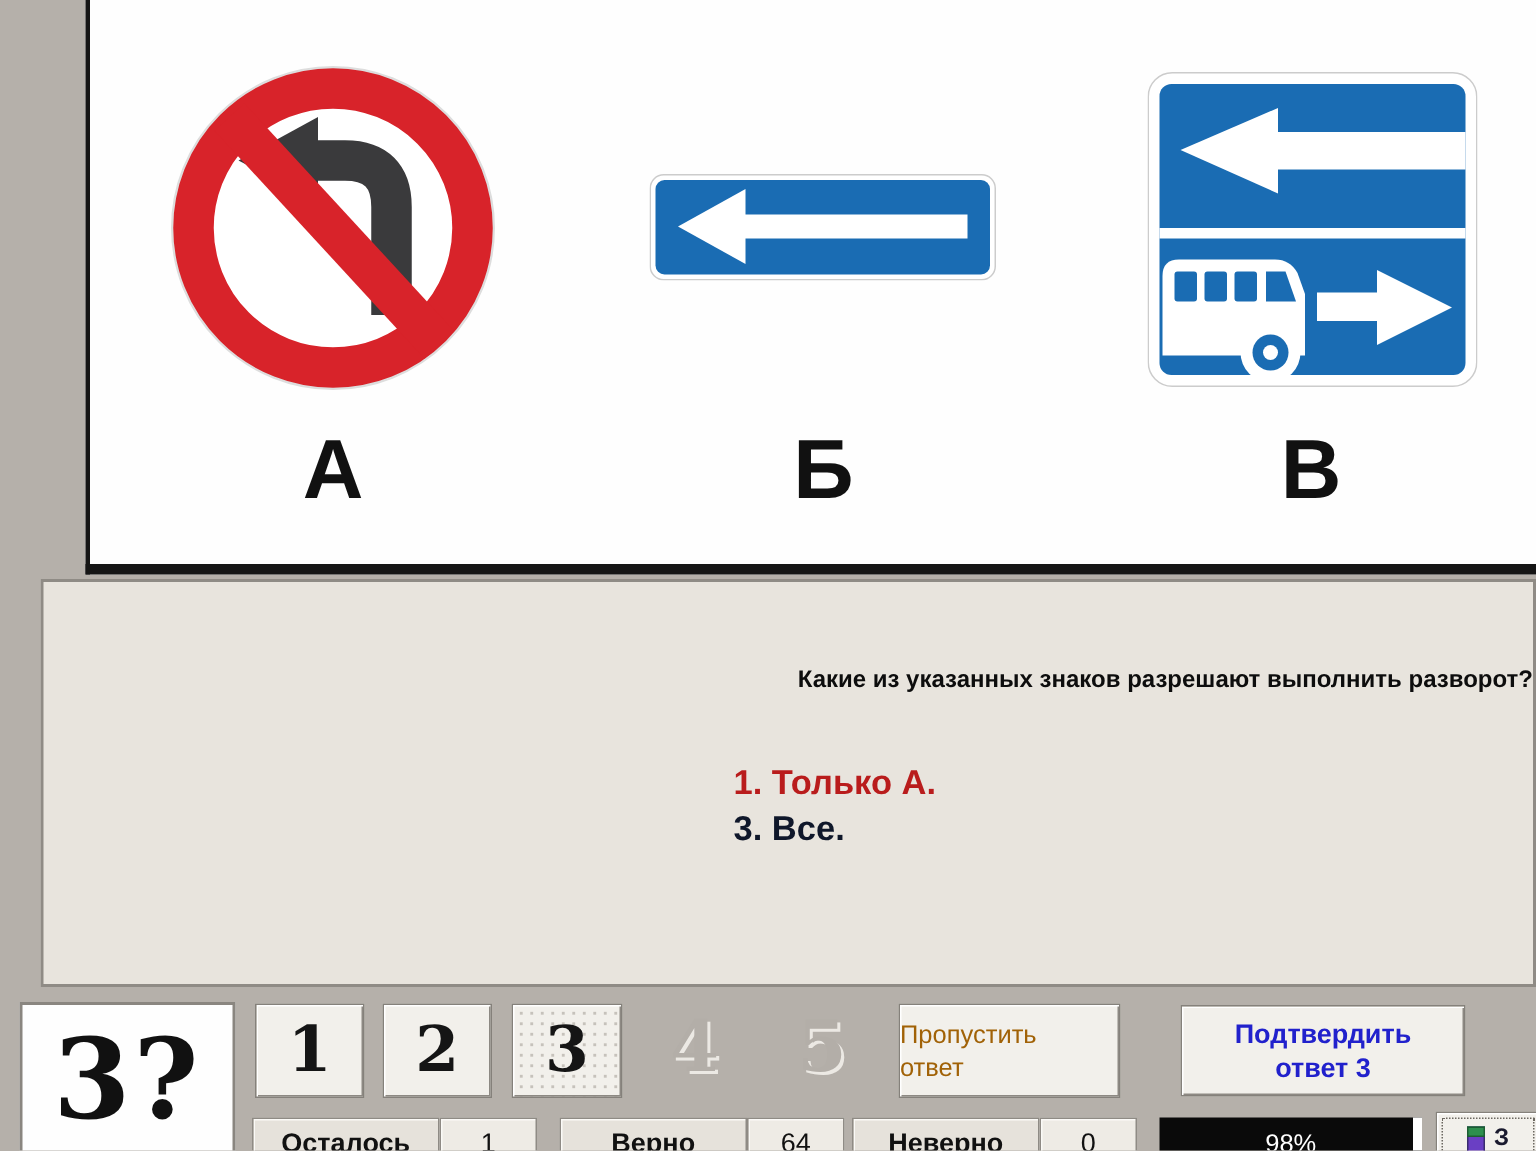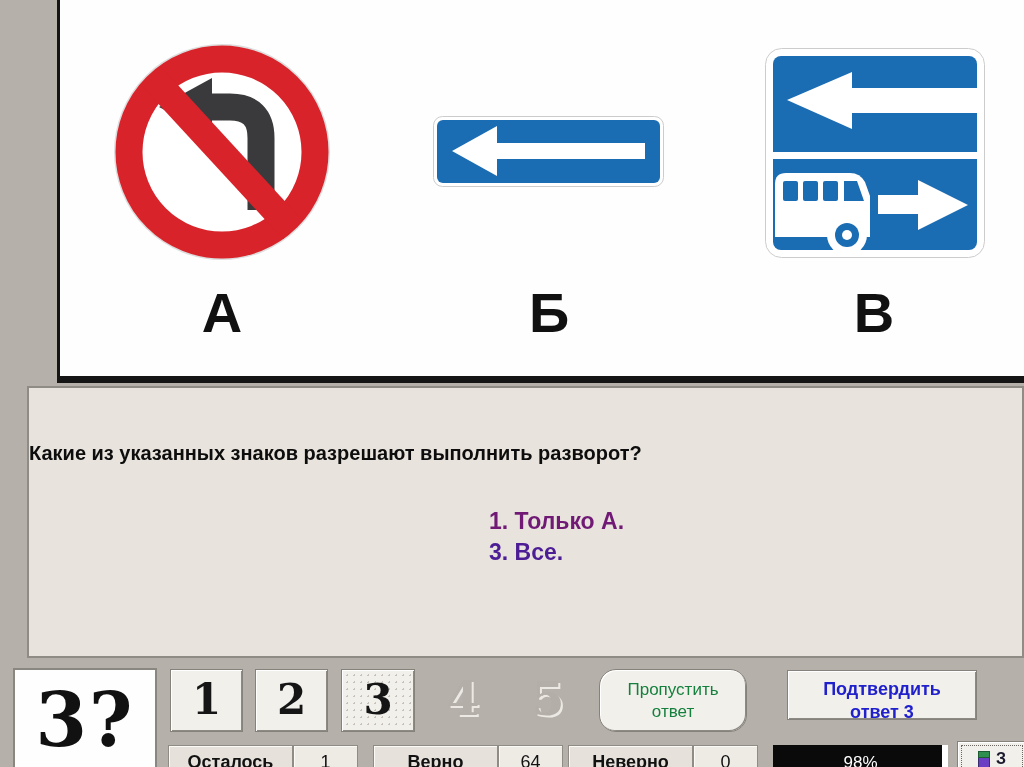--- a/index.html
+++ b/index.html
@@ -22,26 +22,26 @@
     font-weight:bold;font-size:56px;color:#111;line-height:60px;
   }
   
   .question-panel{
     position:absolute;left:27px;top:386px;width:997px;height:272px;
     background:#e8e4dd;
     border:2px solid #8f8b85;
     box-sizing:border-box;
   }
   .question-text{
-    margin-top:52px;text-align:left;
-    font-weight:bold;font-size:20px;color:#0d0d0d;line-height:27px;
+    margin-top:52px;text-align:right;
+    font-weight:bold;font-size:16px;color:#0d0d0d;line-height:27px;
   }
   .answers{position:absolute;left:460px;top:118px;}
-  .answer{font-weight:bold;font-size:23px;color:#701a75;line-height:31px;cursor:default;}
-  .answer.selected{color:#4c1d95;}
+  .answer{font-weight:bold;font-size:23px;color:#b91c1c;line-height:31px;cursor:default;}
+  .answer.selected{color:#0f172a;}
   
   .qbox{
     position:absolute;left:13px;top:668px;width:144px;height:110px;
     background:#fefefe;border:2px solid #8a8680;box-sizing:border-box;
     text-align:center;
   }
   .qbox span{
     font-family:"DejaVu Serif", serif;font-weight:bold;font-size:74px;
     color:#111;line-height:100px;letter-spacing:2px;
   }
@@ -61,25 +61,25 @@
     background-image:radial-gradient(#c6c2bb 1px, transparent 1px);
     background-size:7px 7px;background-position:2px 2px;
   }
   .numdisabled{
     position:absolute;top:669px;width:60px;height:63px;text-align:center;
     font-family:"DejaVu Serif", serif;font-weight:bold;font-size:47px;
     color:#b3aea8;text-shadow:2px 2px 0 #ece9e4;line-height:60px;
   }
   .skip-btn{
     position:absolute;left:599px;top:669px;width:148px;height:63px;
-    text-align:center;font-size:17px;color:#15803d;line-height:22px;
-    padding-top:9px;cursor:pointer;border-radius:17px;
+    text-align:left;font-size:17px;color:#a16207;line-height:22px;
+    padding-top:9px;cursor:pointer;
   }
   .confirm-btn{
-    position:absolute;left:787px;top:670px;width:190px;height:50px;
+    position:absolute;left:787px;top:670px;width:190px;height:61px;
     text-align:center;font-weight:bold;font-size:18px;color:#2121cc;
     line-height:23px;padding-top:7px;cursor:pointer;
   }
   
   .stat-label,.stat-value{
     position:absolute;top:745px;height:32px;
     text-align:center;padding-top:6px;box-sizing:border-box;
   }
   .stat-label{
     width:125px;background:#e6e2db;font-weight:bold;font-size:18px;color:#111;

